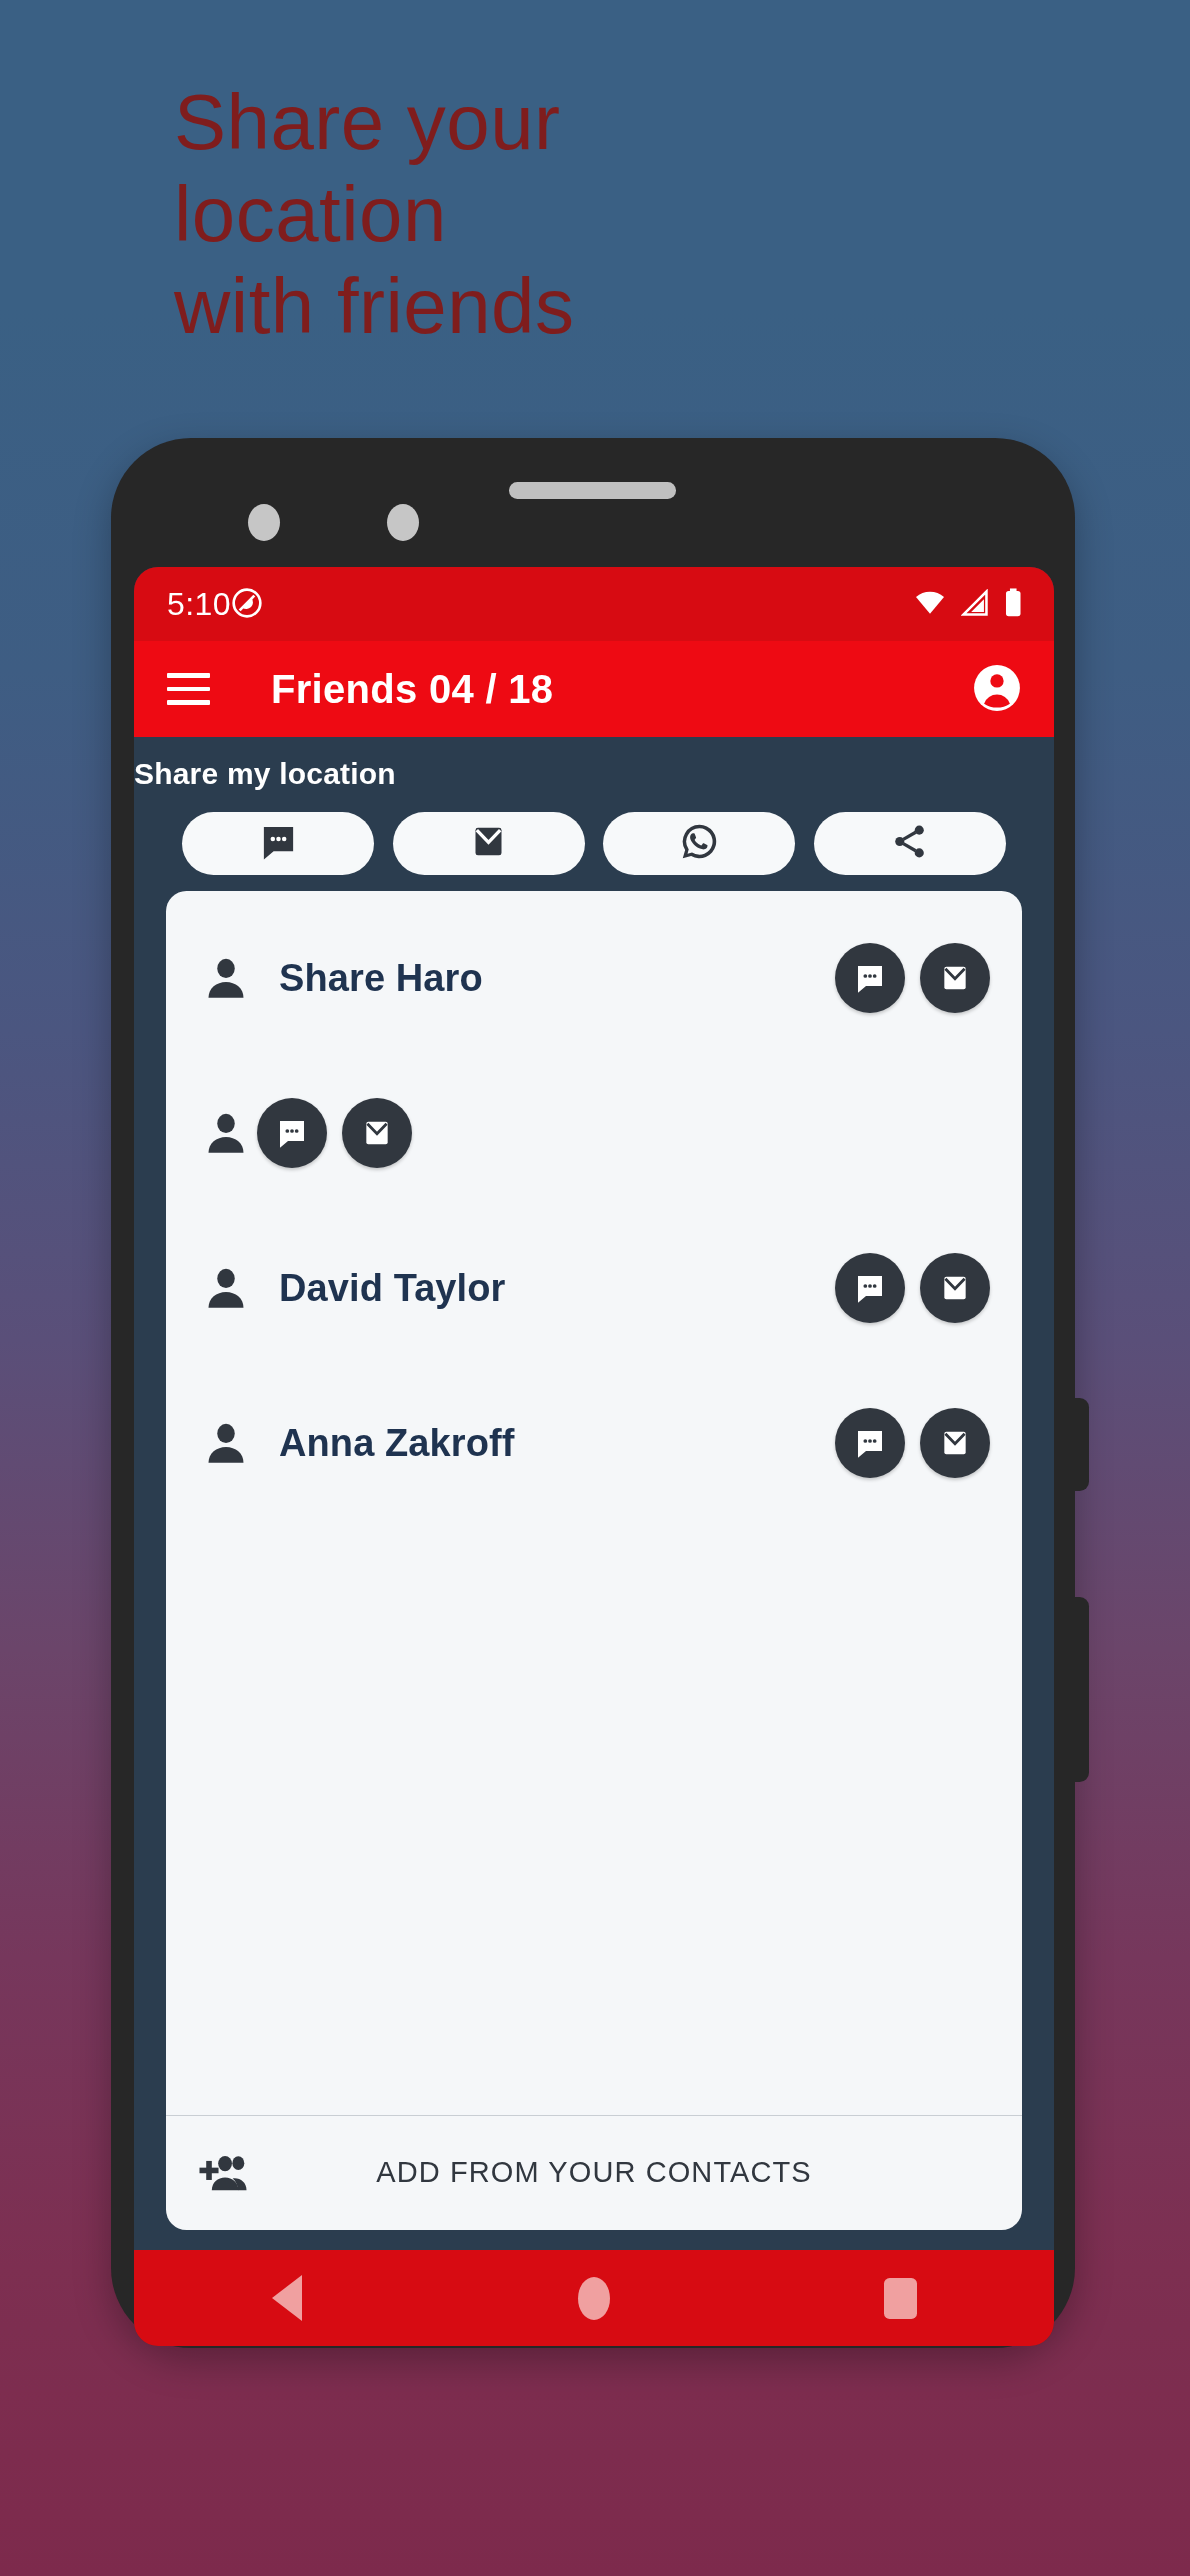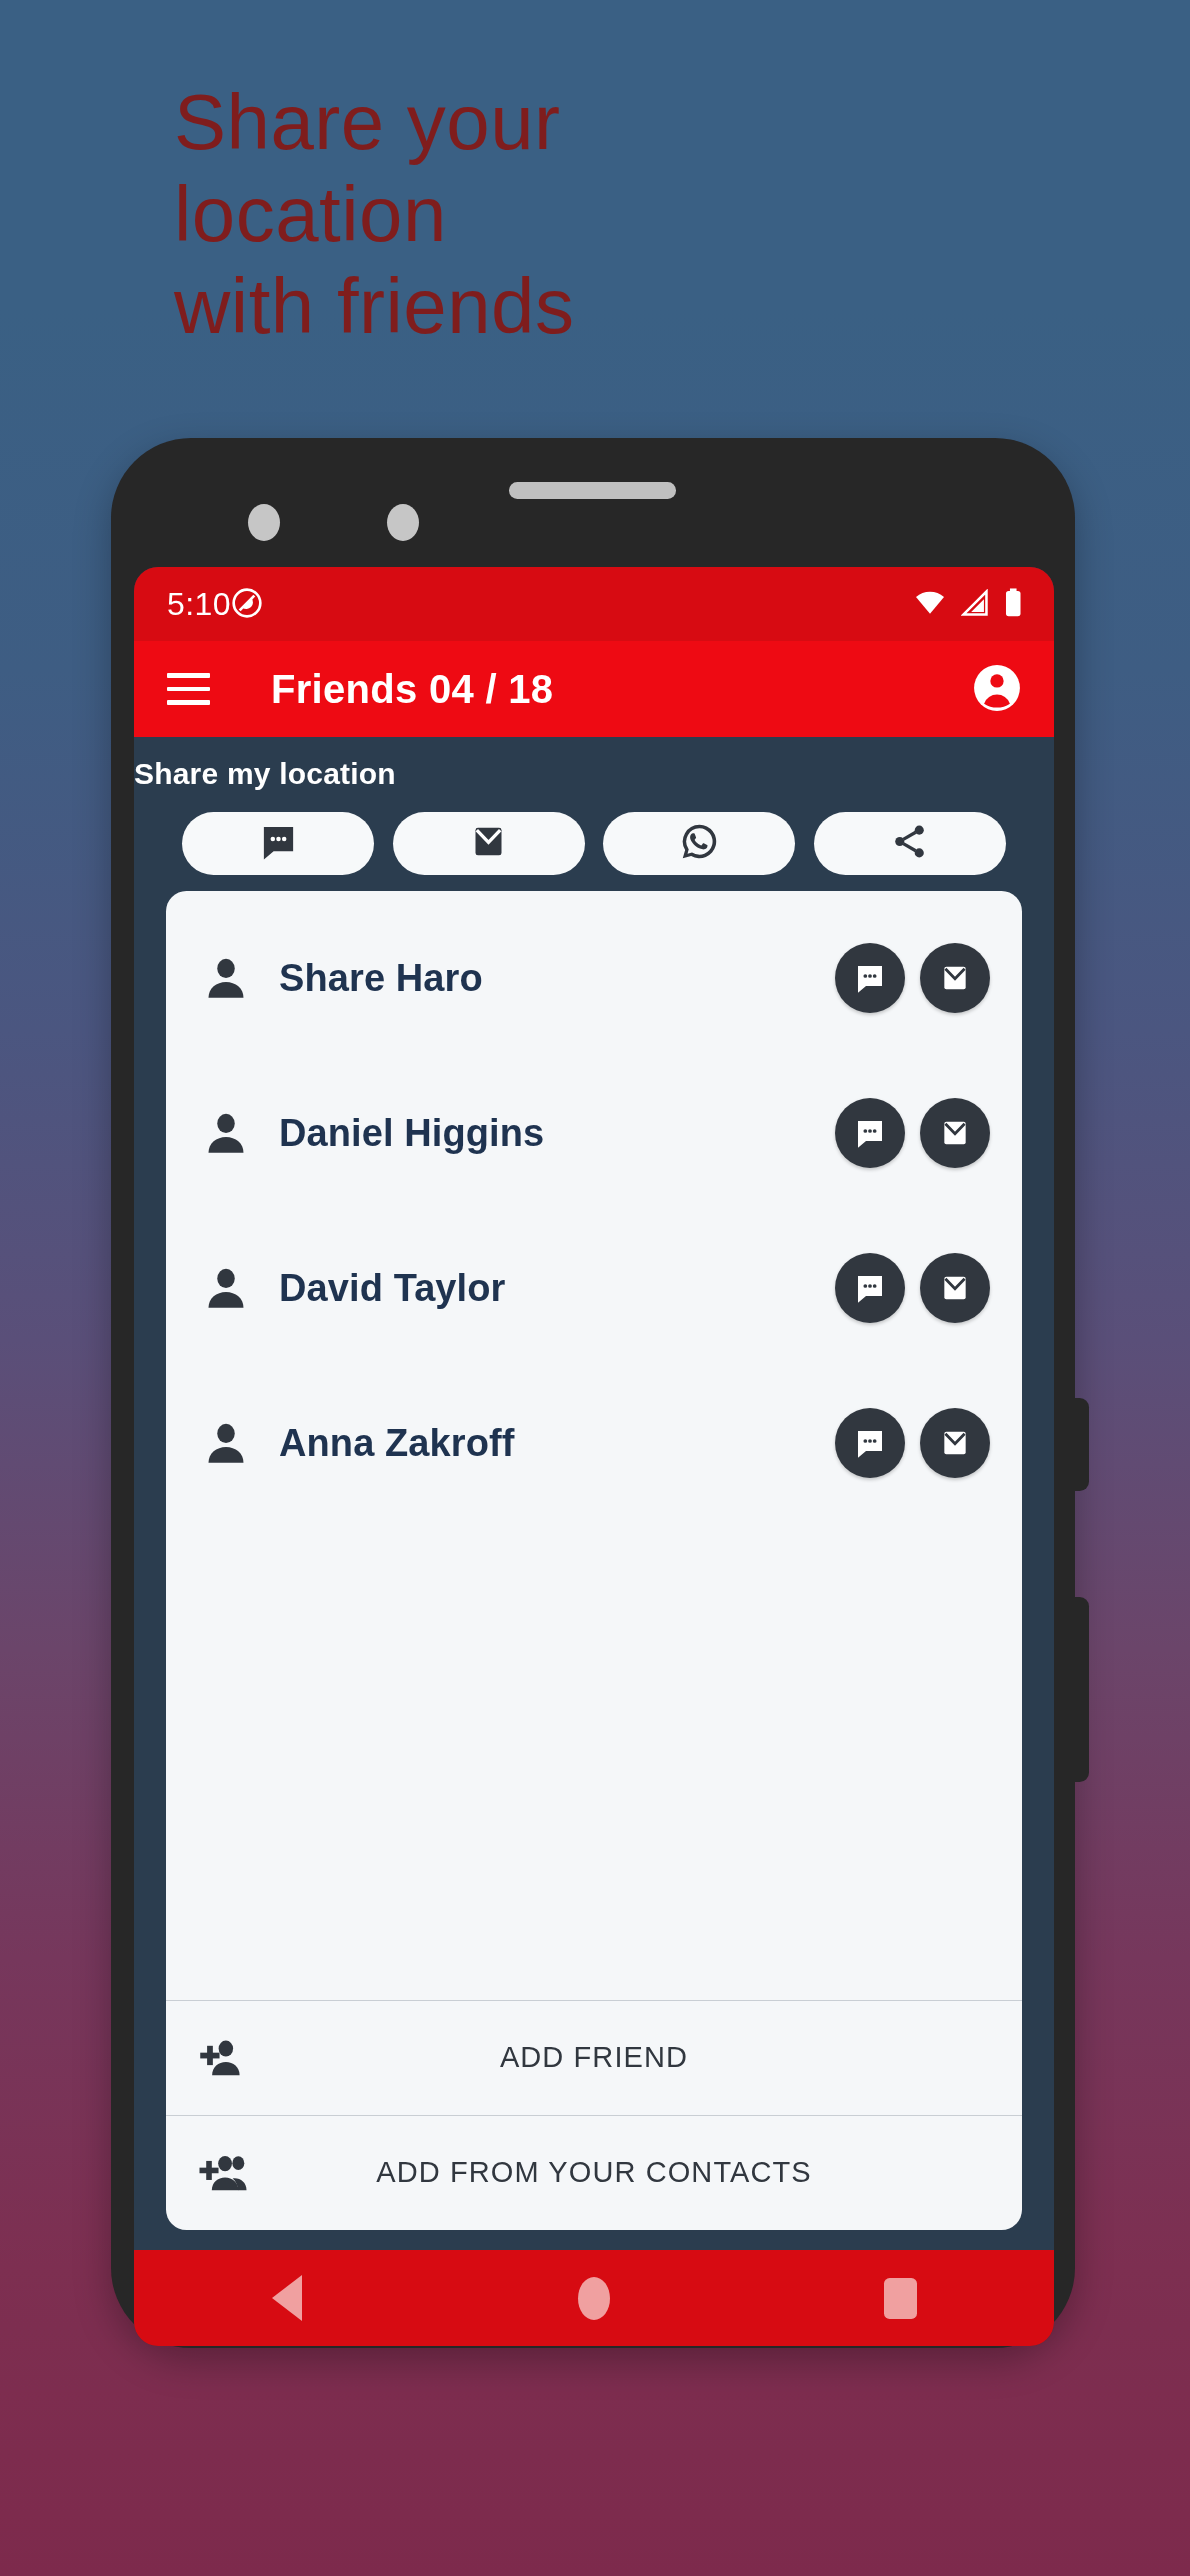--- a/index.html
+++ b/index.html
@@ -388,21 +388,20 @@
         </span>
       </div>
 
       <div class="friend-row">
         <span class="friend-avatar">
           <svg width="50" height="50" viewBox="0 0 24 24">
             <ellipse cx="12" cy="7.4" rx="4.2" ry="4.6" fill="#31373f"></ellipse>
             <path d="M3.6 21.5c0-4.6 3.8-7.6 8.4-7.6s8.4 3 8.4 7.6Z" fill="#31373f"></path>
           </svg>
         </span>
-        <span class="friend-name">Daniel Higgins</span>
         <span class="friend-actions">
           <span class="circle-btn">
             <svg width="32" height="32" viewBox="0 0 24 24">
               <path d="M3 3h18v15H9l-6 5z" fill="#fff"></path>
               <circle cx="8.5" cy="10.5" r="1.4" fill="#31373f"></circle>
               <circle cx="12" cy="10.5" r="1.4" fill="#31373f"></circle>
               <circle cx="15.5" cy="10.5" r="1.4" fill="#31373f"></circle>
             </svg>
           </span>
           <span class="circle-btn">
@@ -461,31 +460,20 @@
             <svg width="32" height="32" viewBox="0 0 24 24">
               <rect x="4" y="3.5" width="16" height="17" rx="1.5" fill="#fff"></rect>
               <path d="M4.8 5 L12 12.5 L19.2 5" fill="none" stroke="#31373f" stroke-width="2.1"></path>
             </svg>
           </span>
         </span>
       </div>
 
     </div>
 
-    <div class="card-action">
-      <span class="ca-icon">
-        <svg width="52" height="43" viewBox="0 0 28 22">
-          <ellipse cx="15" cy="6.2" rx="3.9" ry="4.3" fill="#31373f"></ellipse>
-          <path d="M7.6 20.5c0-4.3 3.4-7.1 7.4-7.1s7.4 2.8 7.4 7.1Z" fill="#31373f"></path>
-          <rect x="1.2" y="8.4" width="10.4" height="3.1" fill="#31373f"></rect>
-          <rect x="4.9" y="4.7" width="3.1" height="10.4" fill="#31373f"></rect>
-        </svg>
-      </span>
-      <span class="ca-label">ADD FRIEND</span>
-    </div>
 
     <div class="card-action">
       <span class="ca-icon">
         <svg width="56" height="43" viewBox="0 0 30 22">
           <ellipse cx="14.5" cy="6.2" rx="3.7" ry="4.1" fill="#31373f"></ellipse>
           <path d="M7.4 20.5c0-4.1 3.2-6.8 7.1-6.8s7.1 2.7 7.1 6.8Z" fill="#31373f"></path>
           <ellipse cx="21.6" cy="6.0" rx="3.2" ry="3.7" fill="#31373f"></ellipse>
           <path d="M18.6 14.2c3.6-.6 7.4 1.8 7.4 6.3h-4.6c0-2.5-1.1-4.8-2.8-6.3Z" fill="#31373f"></path>
           <rect x="0.8" y="8.4" width="10.2" height="3.0" fill="#31373f"></rect>
           <rect x="4.4" y="4.8" width="3.0" height="10.2" fill="#31373f"></rect>

